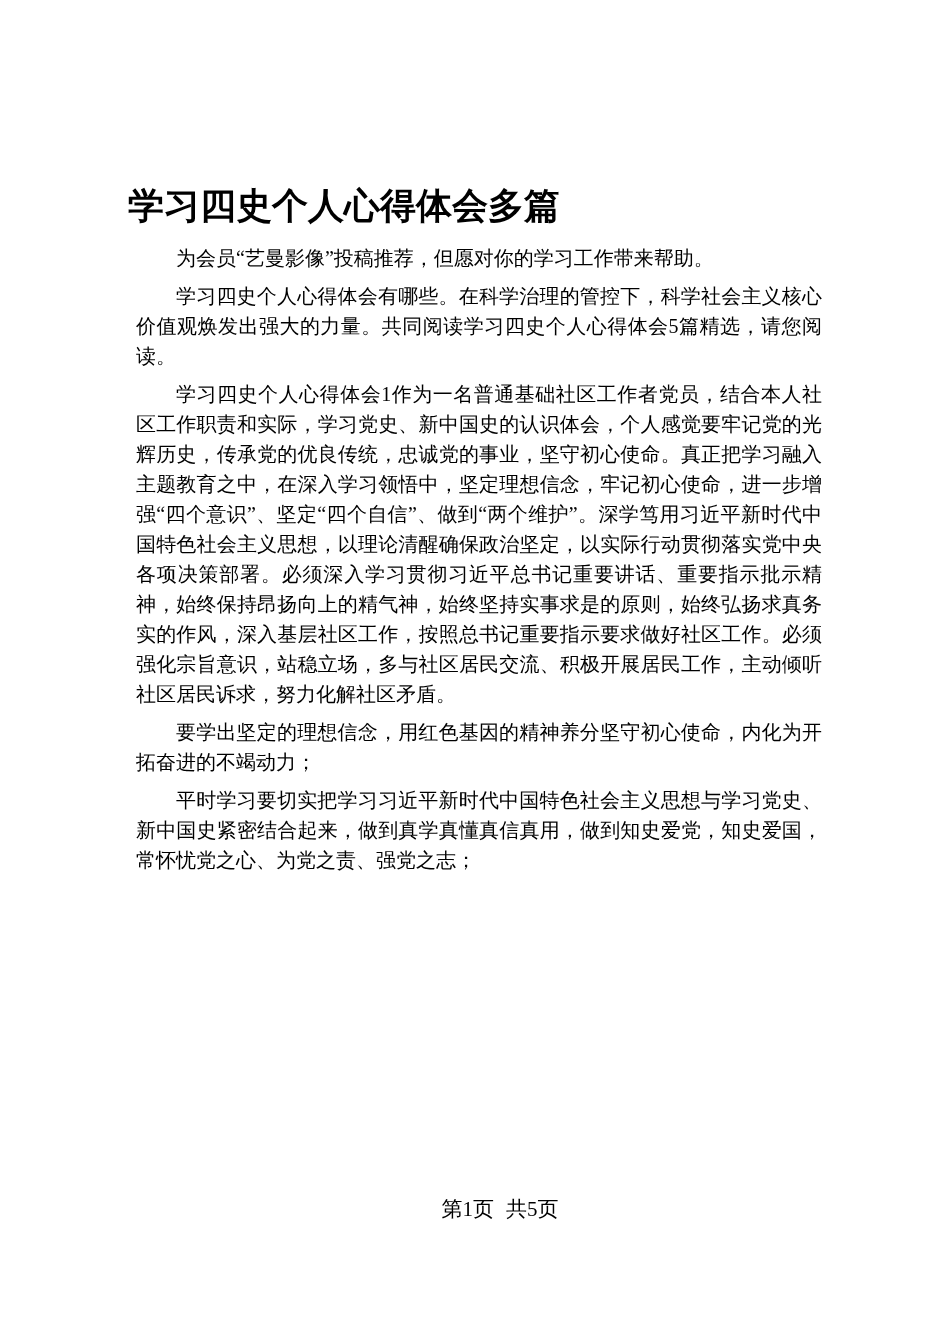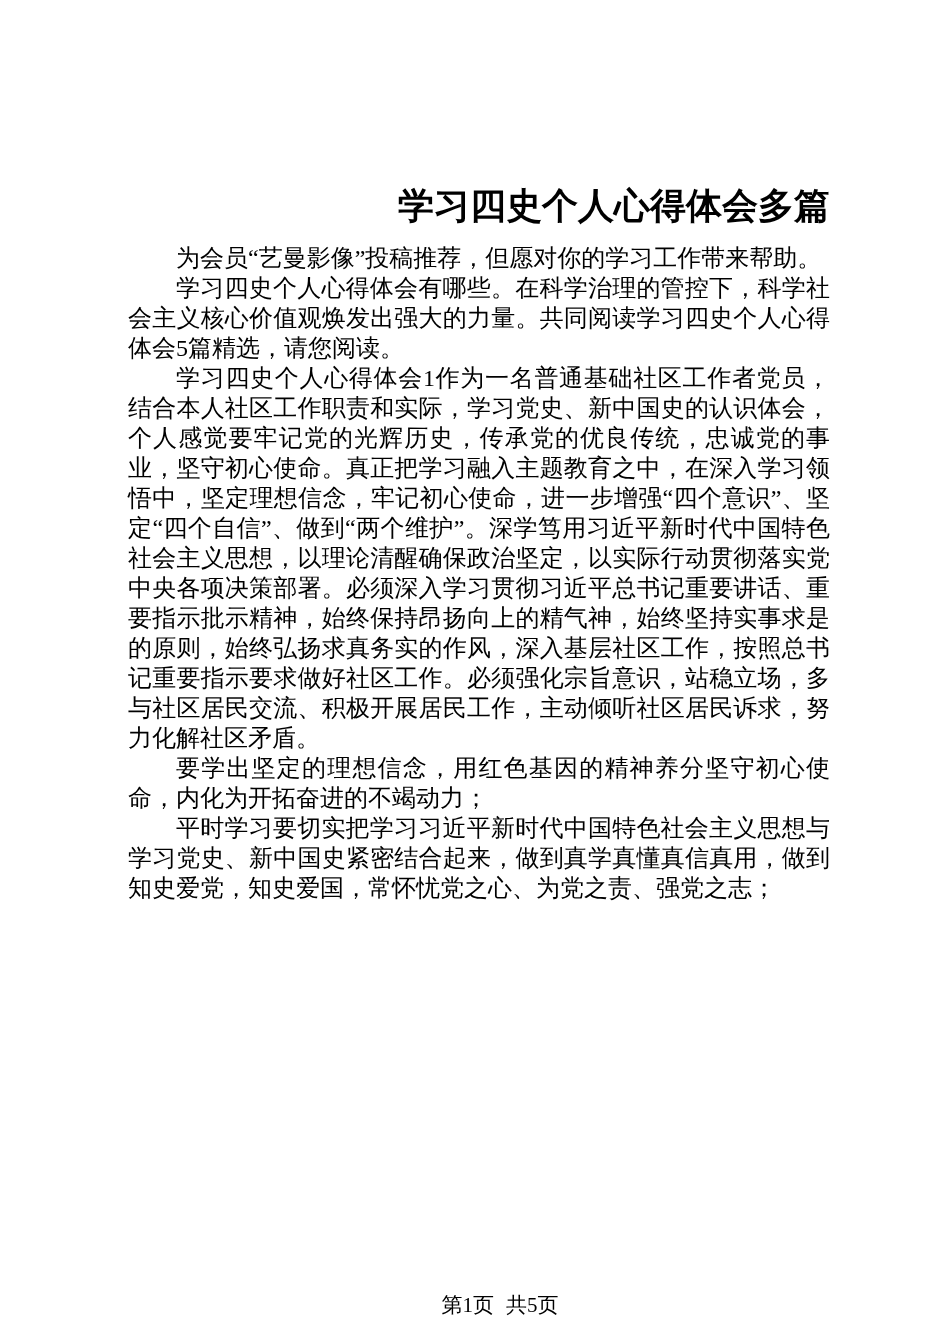--- a/index.html
+++ b/index.html
@@ -21,38 +21,38 @@
     position: absolute;
     left: 128px;
     top: 185px;
     width: 702px;
   }
   .doc-title {
     font-family: "Liberation Sans", "DejaVu Sans", sans-serif;
     font-weight: bold;
     font-size: 36px;
     line-height: 42px;
-    text-align: right;
+    text-align: left;
     letter-spacing: 0px;
     margin-bottom: 16px;
     white-space: nowrap;
   }
   .paragraphs p {
-    font-size: 24px;
+    font-size: 20px;
     line-height: 30px;
     text-align: justify;
     text-justify: inter-ideograph;
     text-indent: 2em;
-    margin: 0;
+    margin: 8px;
     word-break: break-all;
     letter-spacing: 0px;
   }
   .footer {
     position: absolute;
-    top: 1292px;
+    top: 1196px;
     left: 500px;
     transform: translateX(-50%);
     font-size: 21px;
     line-height: 26px;
     white-space: nowrap;
     color: #000000;
   }
   .footer .sep {
     display: inline-block;
     width: 12px;

